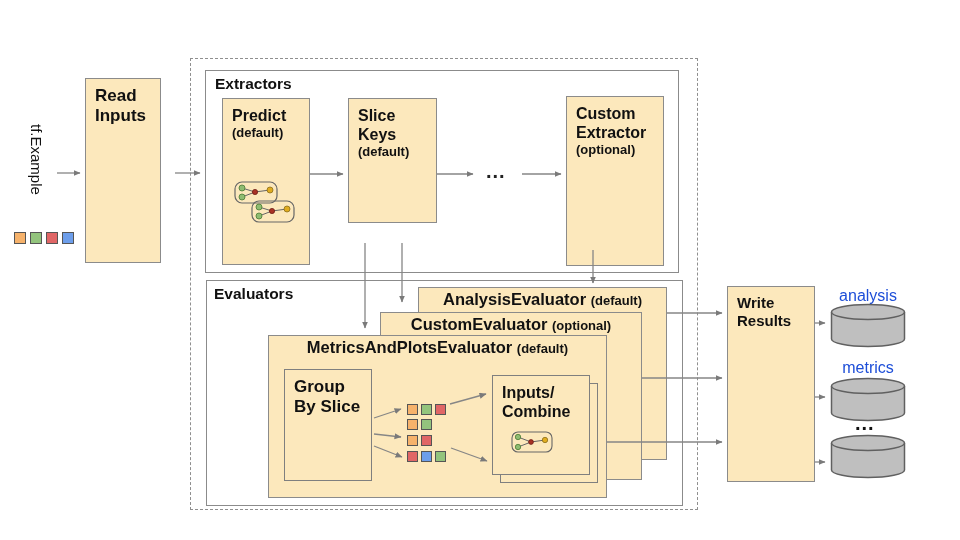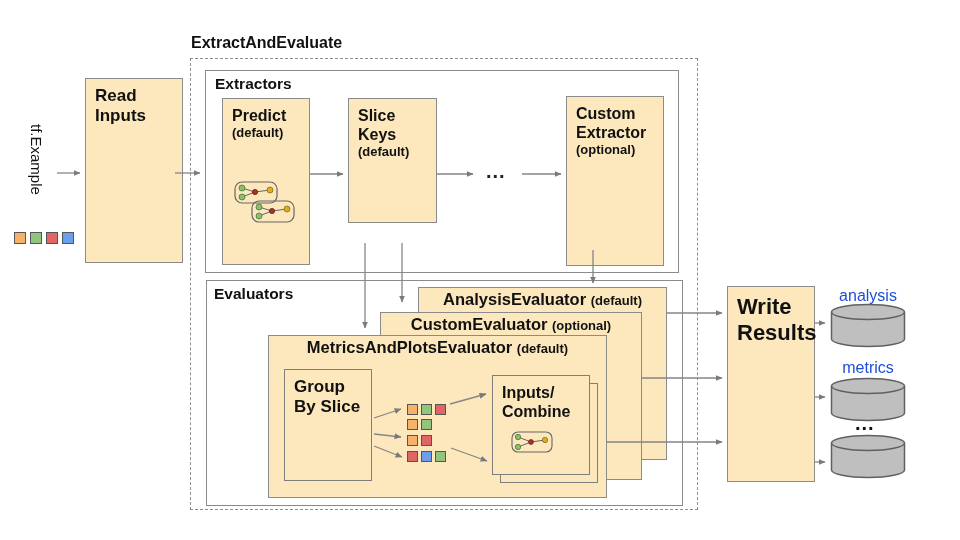--- a/index.html
+++ b/index.html
@@ -33,25 +33,24 @@
 <div id="canvas">
 
   <div class="vert" style="left:28px;top:124px;">tf.Example</div>
   <div class="abs" style="left:14px;top:232px;display:flex;gap:4px;">
       <div class="sq sq12" style="background: rgb(246, 178, 107);"></div>
       <div class="sq sq12" style="background: rgb(147, 196, 125);"></div>
       <div class="sq sq12" style="background: rgb(224, 102, 102);"></div>
       <div class="sq sq12" style="background: rgb(109, 158, 235);"></div>
     </div>
 
-  <div class="box" style="left:85px;top:78px;width:98px;height:185px;">
+  <div class="box" style="left:85px;top:78px;width:76px;height:185px;">
     <div class="pad" style="font-size:17px;">Read Inputs</div>
   </div>
 
-  <div class="b abs" style="left:191px;top:34px;font-size:16px;">ExtractAndEvaluate</div>
   <div class="dashed" style="left:190px;top:58px;width:508px;height:452px;"></div>
 
   <div class="frame" style="left:205px;top:70px;width:474px;height:203px;"></div>
   <div class="seclbl" style="left:215px;top:75px;">Extractors</div>
 
   <div class="box" style="left:222px;top:98px;width:88px;height:167px;">
     <div class="pad">
       <span style="display:block;">Predict</span>
       <span class="sub" style="display:block;">(default)</span>
     </div>
@@ -153,21 +152,21 @@
     <line x1="7" y1="6" x2="20" y2="11" stroke="#666" stroke-width="1"></line>
     <line x1="7" y1="16" x2="20" y2="11" stroke="#666" stroke-width="1"></line>
     <line x1="20" y1="11" x2="34" y2="9" stroke="#666" stroke-width="1"></line>
     <circle cx="7" cy="6" r="2.7" fill="#8FBC72" stroke="#4a7a33" stroke-width="0.8"></circle>
     <circle cx="7" cy="16" r="2.7" fill="#8FBC72" stroke="#4a7a33" stroke-width="0.8"></circle>
     <circle cx="20" cy="11" r="2.4" fill="#A93226" stroke="#6e1d14" stroke-width="0.8"></circle>
     <circle cx="34" cy="9" r="2.7" fill="#E0AC1F" stroke="#8a6d1c" stroke-width="0.8"></circle>
   </svg>
 
   <div class="box" style="left:727px;top:286px;width:88px;height:196px;">
-    <div class="pad" style="font-size:22px;">Write Results</div>
+    <div class="pad" style="font-size:15px;">Write Results</div>
   </div>
 
   <div class="cyl-lbl" style="left:830px;top:287px;">analysis</div>
   <svg class="abs" style="left:830px;top:303px;" width="76" height="46" viewBox="0 0 76 46">
     <path d="M1.5,9 L1.5,36 A36.5,7.5 0 0 0 74.5,36 L74.5,9" fill="#BFBFBF" stroke="#606060" stroke-width="1.5"></path>
     <ellipse cx="38" cy="9" rx="36.5" ry="7.5" fill="#BFBFBF" stroke="#606060" stroke-width="1.5"></ellipse>
   </svg>
 
   <div class="cyl-lbl" style="left:830px;top:359px;">metrics</div>
   <svg class="abs" style="left:830px;top:377px;" width="76" height="46" viewBox="0 0 76 46">

